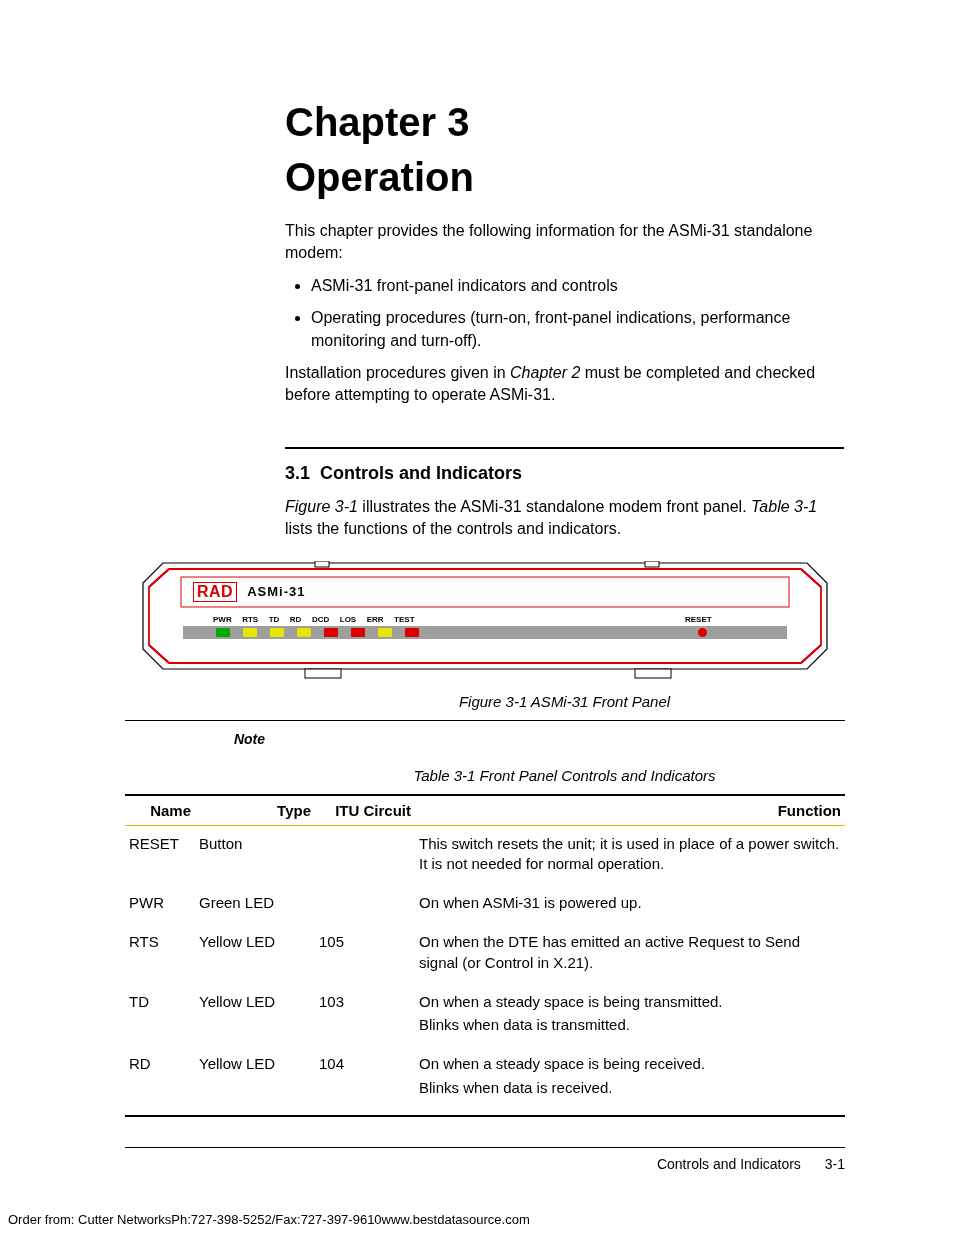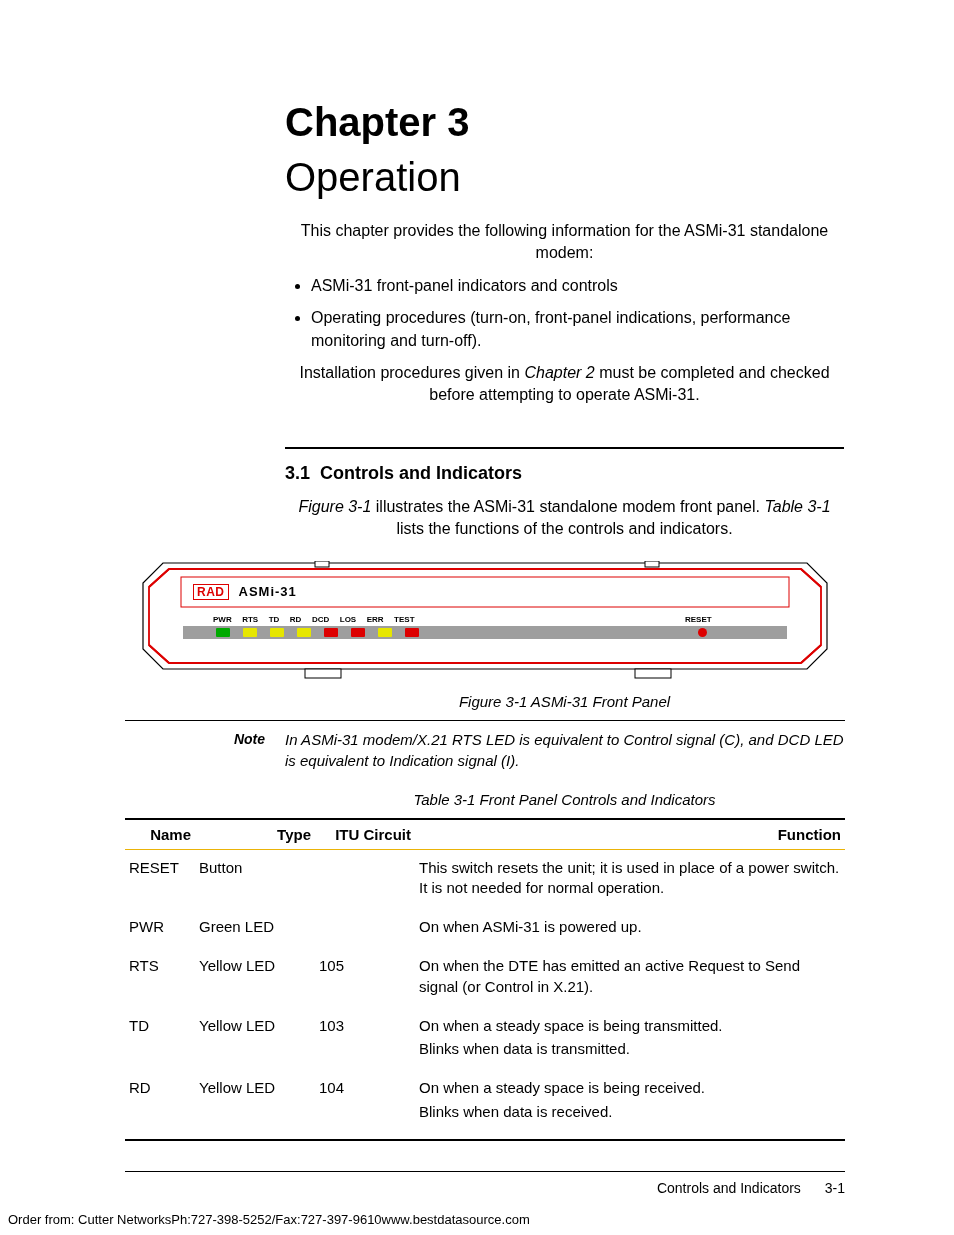--- a/index.html
+++ b/index.html
@@ -14,28 +14,27 @@
   .page {
     padding: 100px 110px 0 285px;
   }
   h1.chapter {
     font-size: 40px;
     font-weight: 700;
     margin-bottom: 10px;
   }
   h1.chapter-title {
     font-size: 40px;
-    font-weight: 400;
+    font-weight: 700;
     margin-bottom: 20px;
   }
   p.intro, p.body {
     font-size: 16px;
     line-height: 1.4;
     margin-bottom: 8px;
-    text-align: center;
   }
   ul.bullets {
     list-style: disc;
     margin: 10px 0 10px 26px;
   }
   ul.bullets li {
     font-size: 16px;
     line-height: 1.4;
     margin-bottom: 10px;
   }
@@ -67,21 +66,21 @@
     position:absolute;
     left:58px; top:18px;
     width:604px; height:26px;
     background:#fff;
     display:flex; align-items:center;
     padding-left:10px;
     gap:10px;
   }
   .rad-logo {
     font-family: "Arial Black", sans-serif;
-    font-size:12px; font-weight:900;
+    font-size:16px; font-weight:900;
     color:#d00;
     border:1.5px solid #d00;
     padding:0 3px;
     letter-spacing:0.5px;
   }
   .model {
     font-family: "Arial", sans-serif;
     font-size:13px; font-weight:700;
     letter-spacing:1px;
   }
@@ -275,21 +274,20 @@
           <div class="led yellow" style="left: 195px;"></div>
           <div class="led red" style="left: 222px;"></div>
         </div>
     </div>
   </div>
 
   <div class="fig-caption">Figure 3-1  ASMi-31 Front Panel</div>
 
   <div class="note-block">
     <div class="note-label">Note</div>
-    <div class="note-text">In ASMi-31 modem/X.21 RTS LED is equivalent to Control signal (C), and DCD LED is equivalent to Indication signal (I).</div>
   </div>
 
   <div class="tbl-caption">Table 3-1  Front Panel Controls and Indicators</div>
 
   <table class="controls">
     <thead>
       <tr>
         <th class="col-name">Name</th>
         <th class="col-type">Type</th>
         <th class="col-itu">ITU Circuit</th>

